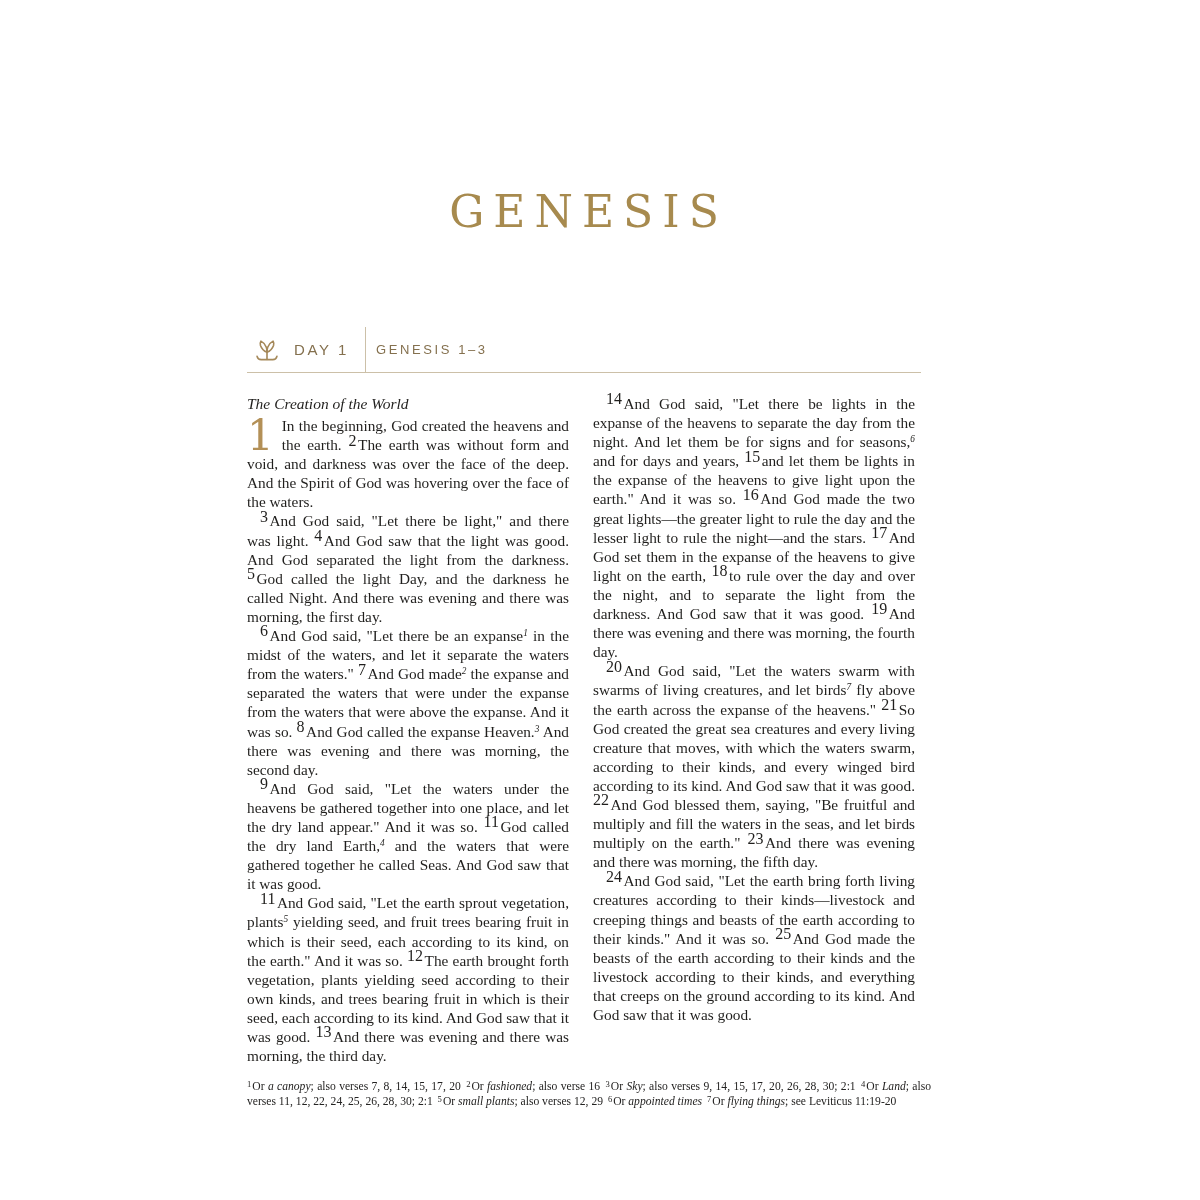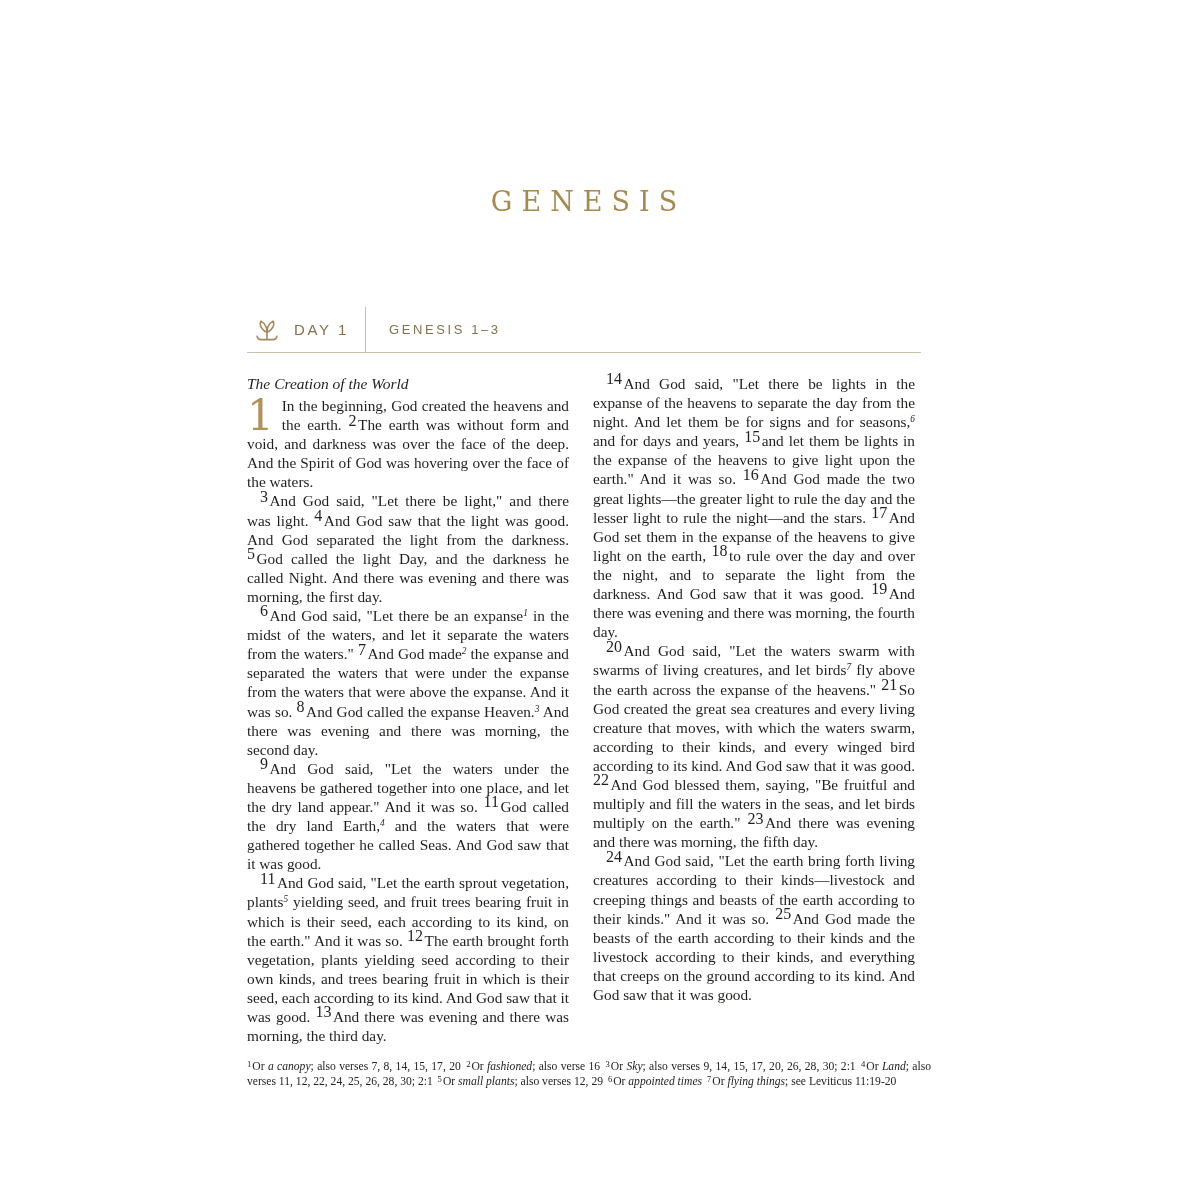--- a/index.html
+++ b/index.html
@@ -7,38 +7,38 @@
     width:1200px;height:1200px;overflow:hidden;
     font-family:"Liberation Serif",serif;color:#201f1d;
     -webkit-font-smoothing:antialiased;
   }
   .content{width:674px;margin-left:247px;}
   .book-title{
     margin:0;padding-top:186px;
     text-align:center;
     font-family:"DejaVu Serif",serif;
     font-weight:normal;
-    font-size:27px;
+    font-size:44px;
     letter-spacing:9px;
     padding-left:9px; 
     color:#a78a4e;
   }
   .day-header{
     margin-top:90px;
     height:45px;
     border-bottom:1px solid #ccc0a8;
     display:flex;align-items:center;
     font-family:"Liberation Sans",sans-serif;
     color:#84704e;
   }
   .day-header .icon{display:inline-flex;margin-left:6px;}
   .day-header svg{width:28px;height:28px;}
   .day-label{margin-left:13px;font-size:15px;letter-spacing:2.6px;}
   .header-divider{align-self:stretch;width:1px;background:#ccc0a8;margin-left:16px;}
-  .passage-label{margin-left:23px;font-size:13px;letter-spacing:2.6px;}
+  .passage-label{margin-left:10px;font-size:13px;letter-spacing:2.6px;}
   .columns{display:flex;gap:24px;margin-top:21px;}
   .col{width:322px;text-align:justify;hyphens:auto;}
   .section-heading{
     margin:0 0 3px 0;
     font-style:italic;
     font-size:15.5px;
     line-height:19px;
     text-align:left;
   }
   p.verse-para{

